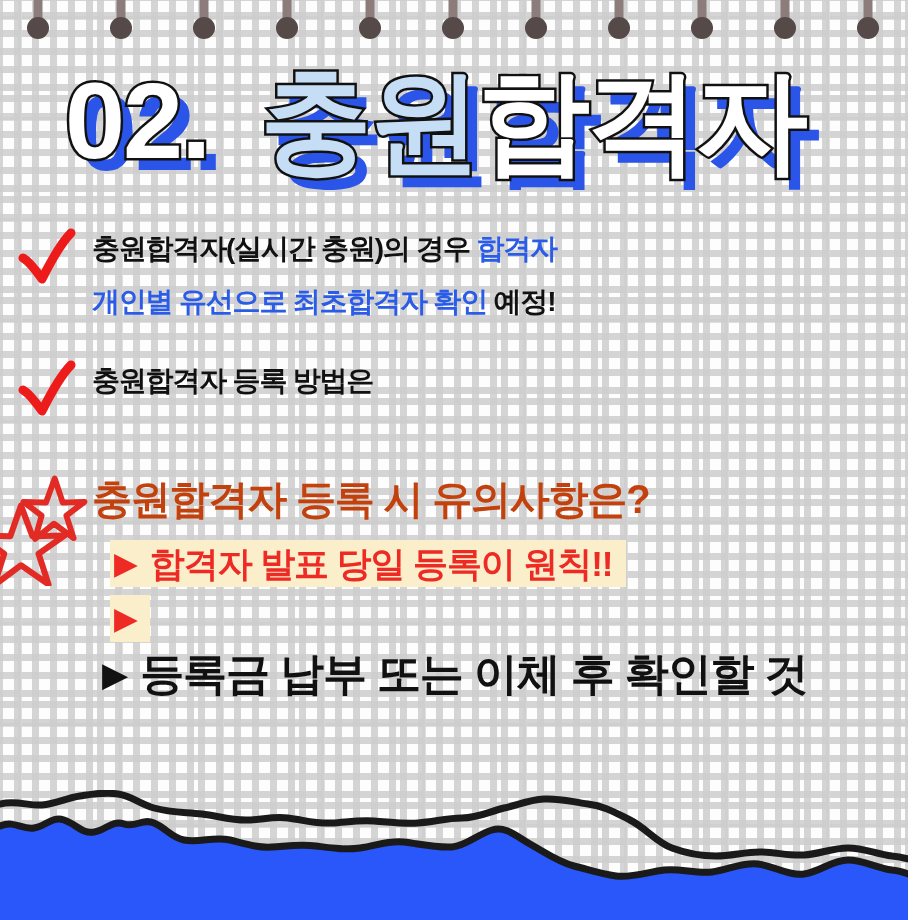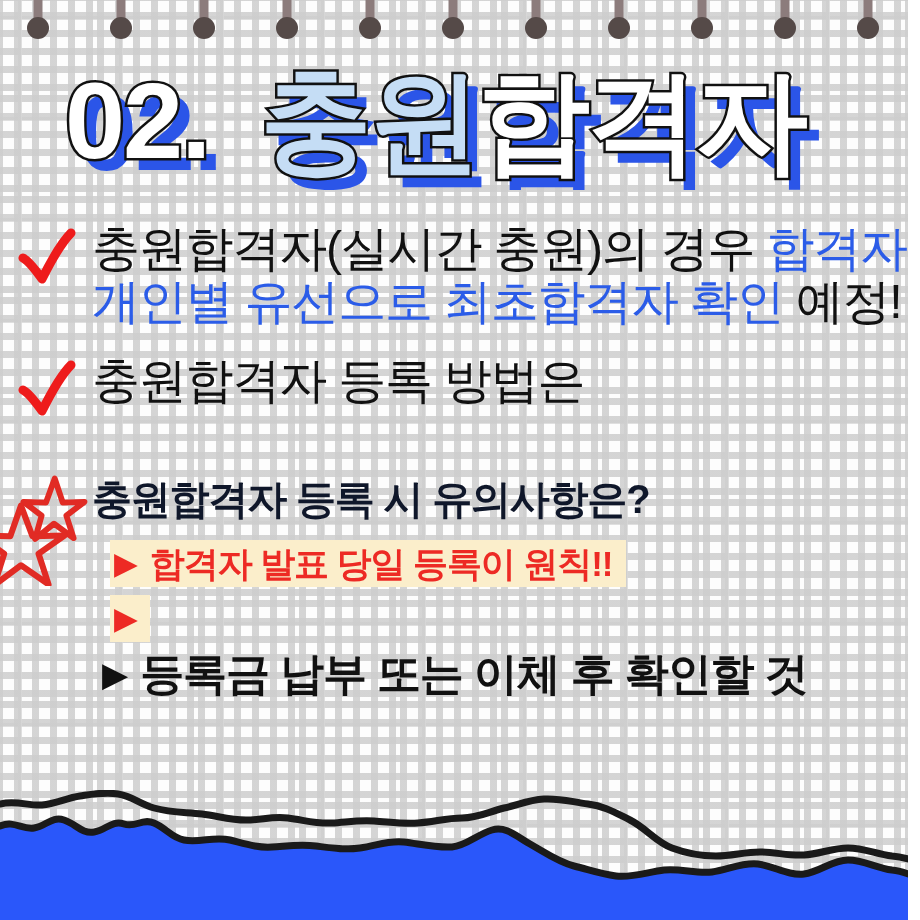--- a/index.html
+++ b/index.html
@@ -93,39 +93,39 @@
     flex: 0 0 92px;
     display: flex;
     justify-content: center;
     padding-top: 6px;
   }
 
   .lines-col { flex: 1 1 auto; }
 
   .kline {
     font-family: "Liberation Sans", "DejaVu Sans", sans-serif;
-    font-weight: 400;
-    font-size: 48px;
+    font-weight: 700;
+    font-size: 28px;
     line-height: 53px;
     letter-spacing: -1.2px;
     color: #111111;
     white-space: nowrap;
   }
   .kline .blue { color: #2B5CE8; }
 
   .block-1 { margin-top: 0px; }
   .block-2 { margin-top: 26px; }
   .block-3 { margin-top: 52px; }
 
   .heading3 {
     font-weight: 700;
     font-size: 40px;
     line-height: 50px;
     letter-spacing: -1.2px;
-    color: #0f172a;
+    color: #c2410c;
     white-space: nowrap;
   }
 
   .arrow-list {
     margin-top: 16px;
     margin-left: 18px;
   }
   .arrow-item {
     display: flex;
     align-items: center;

